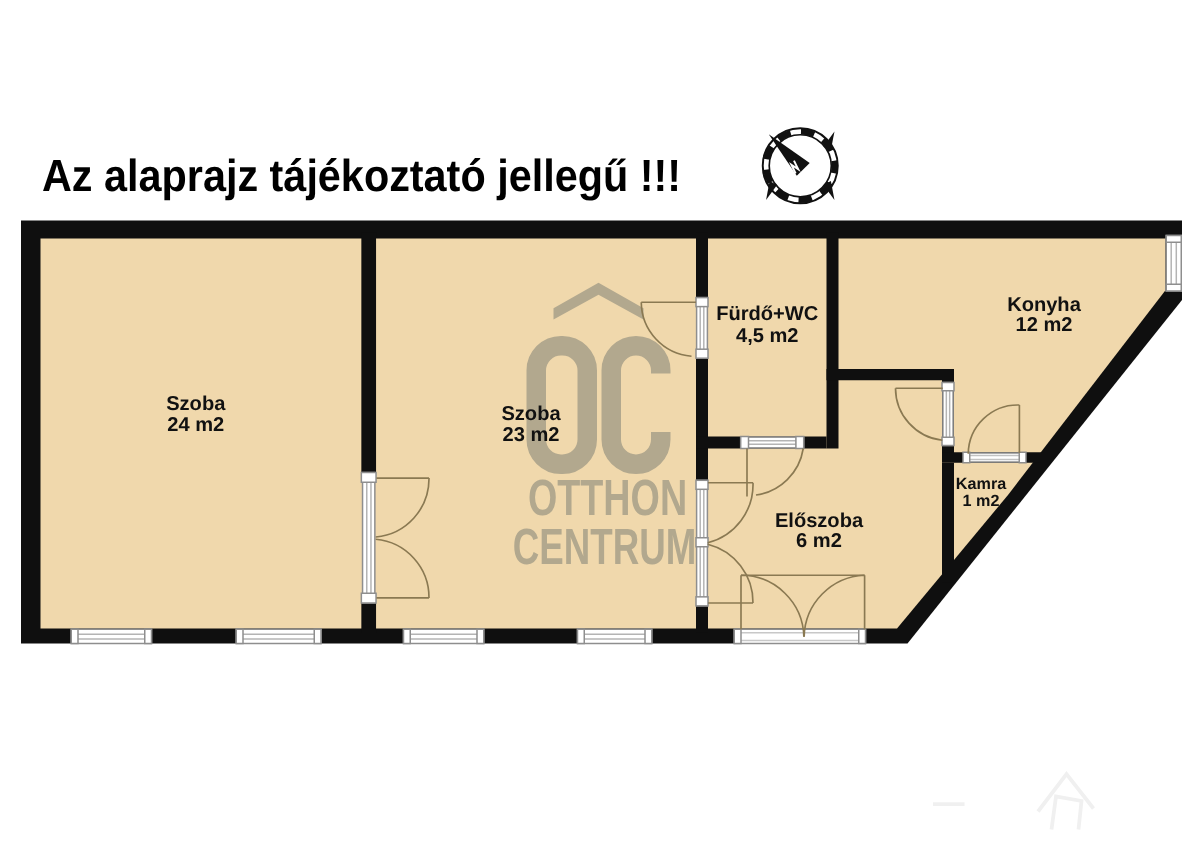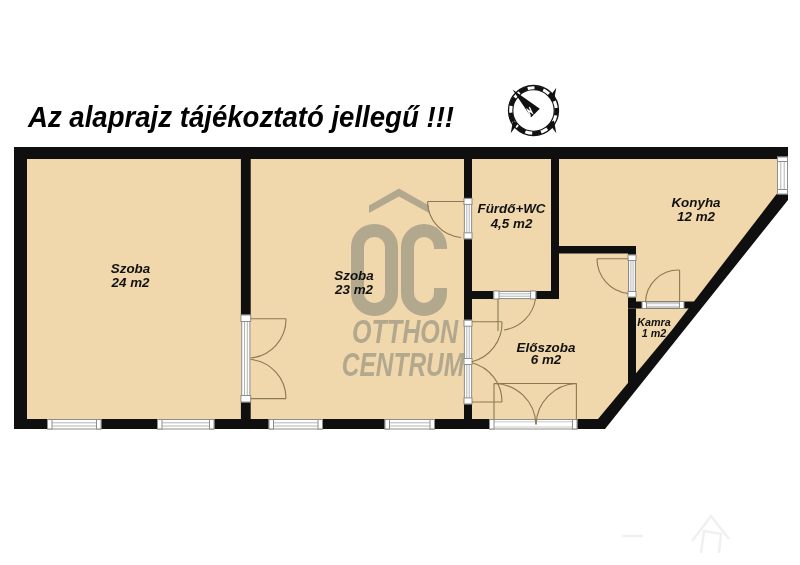--- a/index.html
+++ b/index.html
@@ -1,17 +1,17 @@
 <!DOCTYPE html>
 <html><head>
 <meta charset="utf-8">
 <style>
   html,body{margin:0;padding:0;background:#ffffff;}
   .page{position:relative;width:800px;height:565px;background:#ffffff;overflow:hidden;
-        font-family:"Liberation Sans", sans-serif;font-style:italic;}
+        font-family:"Liberation Sans", sans-serif;}
   svg{position:absolute;left:0;top:0;}
   text{font-family:"Liberation Sans", sans-serif;-webkit-font-smoothing:antialiased;}
 </style>
 </head>
 <body>
 <div class="page">
 <svg width="800" height="565" viewBox="0 0 800 565">
 
   <text id="title" x="28" y="127" font-size="30" font-weight="bold" fill="#000000" textLength="426" lengthAdjust="spacingAndGlyphs">Az alaprajz tájékoztató jellegű !!!</text>
 

